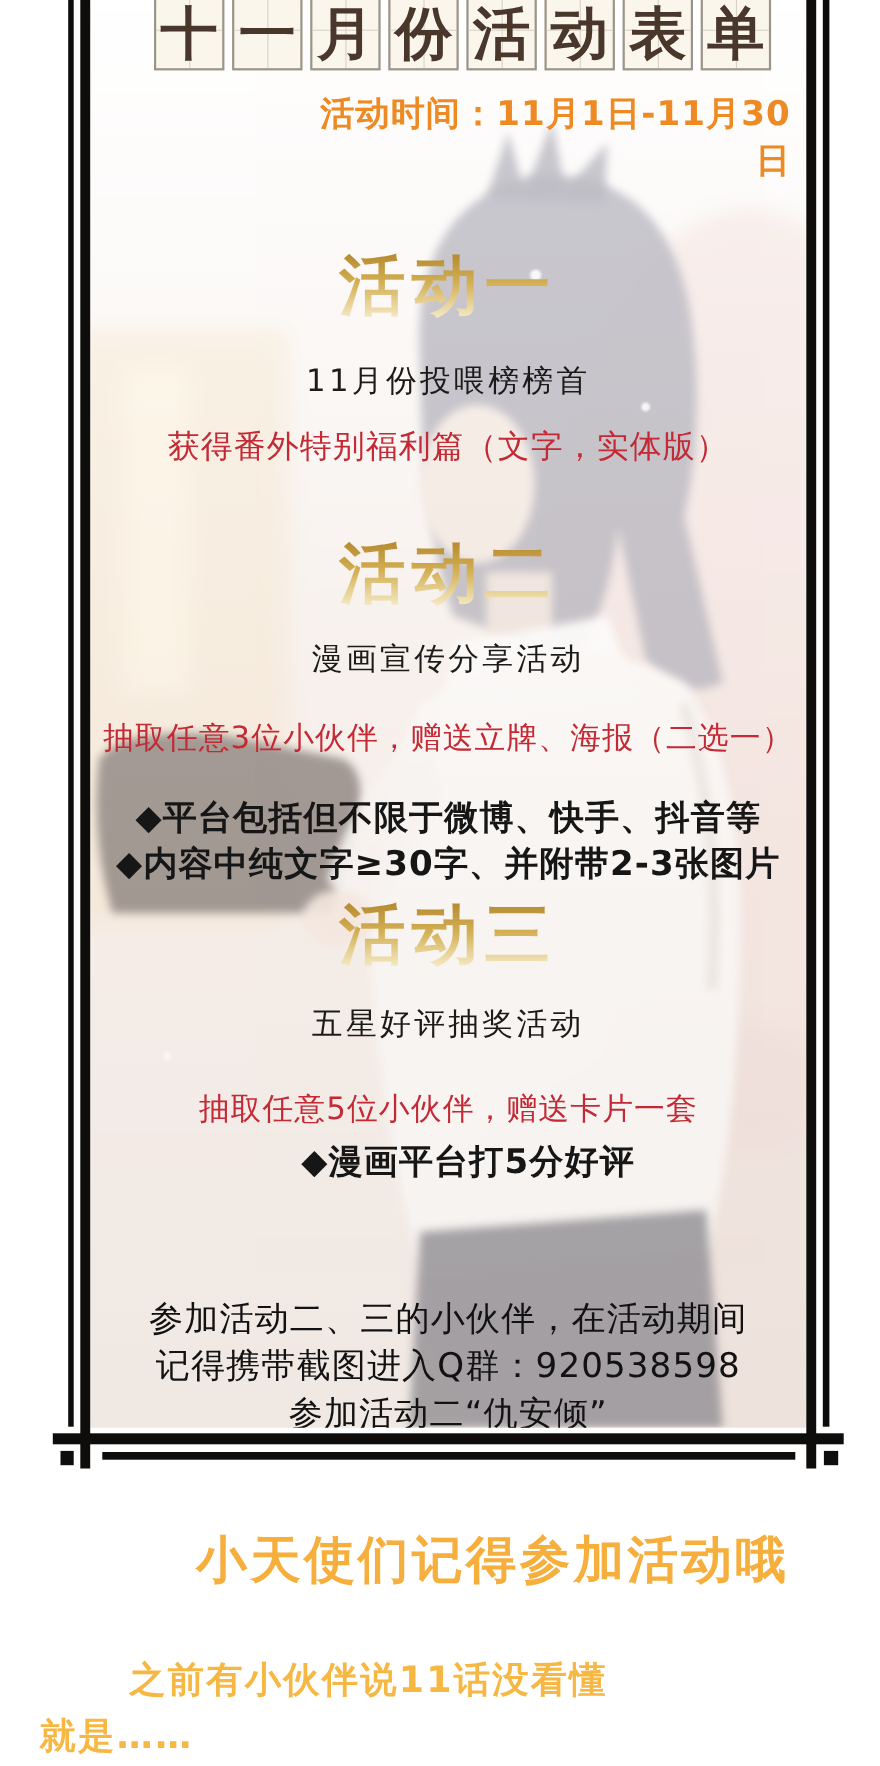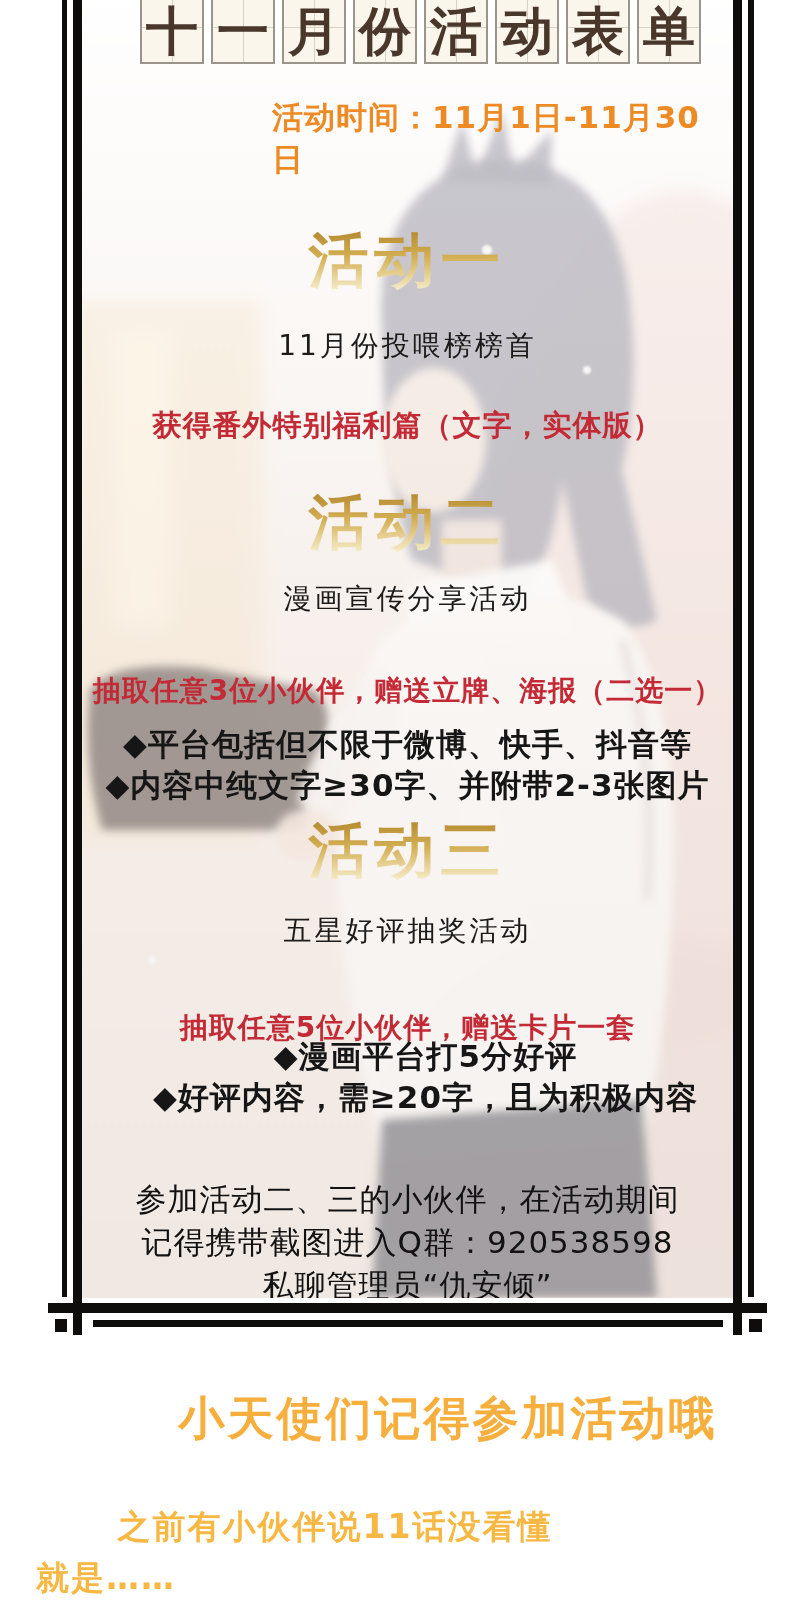--- a/index.html
+++ b/index.html
@@ -37,42 +37,42 @@
     box-sizing:border-box;
   }
   .tbox::before{content:"";position:absolute;left:0;right:0;top:50%;height:1px;background:#d8d2c6;}
   .tbox::after {content:"";position:absolute;top:0;bottom:0;left:50%;width:1px;background:#d8d2c6;}
   .tbox span{
     position:relative;z-index:1;font-size:52px;font-weight:900;color:#4a372b;
     line-height:1;transform:translateY(4px);
   }
 
   .schedule{
-    position:absolute;left:190px;right:14px;top:97px;text-align:left;
+    position:absolute;left:190px;right:14px;top:83px;text-align:right;
     font-size:31px;font-weight:900;letter-spacing:1px;color:#ed8a23;
   }
 
   .act-heading{
     position:absolute;left:0;right:0;text-align:center;
     font-size:60px;font-weight:900;letter-spacing:6px;line-height:1;
     background:linear-gradient(180deg,#b5892f 0%,#d3af54 45%,#f6ecc9 100%);
     -webkit-background-clip:text;background-clip:text;color:transparent;
     text-shadow:none;
   }
   .h1{top:230px;} .h2{top:492px;} .h3{top:820px;}
 
   .line-black{
     position:absolute;left:0;right:0;text-align:center;color:#1c1b1a;
     font-size:28px;font-weight:500;letter-spacing:3px;
   }
   .n1{top:327px;} .n2{top:580px;} .n3{top:912px;}
 
   .line-red{
     position:absolute;left:0;right:0;text-align:center;color:#c32a35;
-    font-size:28px;font-weight:700;letter-spacing:1px;margin-top:20px;
+    font-size:28px;font-weight:400;letter-spacing:1px;
   }
   .r1{top:386px;font-size:29px;} .r2{top:652px;} .r3{top:989px;}
 
   .rules{
     position:absolute;left:0;right:0;text-align:center;color:#161616;
     font-size:31px;font-weight:600;letter-spacing:1px;line-height:41px;
   }
   .rules1{top:724px;} .rules2{top:1036px;padding-left:36px;}
 
   .footer-note{
@@ -186,27 +186,26 @@
   <div class="rules rules1">
     <div>◆平台包括但不限于微博、快手、抖音等</div>
     <div>◆内容中纯文字≥30字、并附带2-3张图片</div>
   </div>
 
   <div class="act-heading h3">活动三</div>
   <div class="line-black n3">五星好评抽奖活动</div>
   <div class="line-red r3">抽取任意5位小伙伴，赠送卡片一套</div>
   <div class="rules rules2">
     <div>◆漫画平台打5分好评</div>
-    <div>◆好评内容，需≥20字，且为积极内容</div>
   </div>
 
   <div class="footer-note">
     <div>参加活动二、三的小伙伴，在活动期间</div>
     <div>记得携带截图进入Q群：920538598</div>
-    <div>私聊管理员“仇安倾”</div>
+    <div>参加活动二“仇安倾”</div>
   </div>
 </div>
 
 <div class="vline v-thin-left"></div>
 <div class="vline v-thick-left"></div>
 <div class="vline v-thick-right"></div>
 <div class="vline v-thin-right"></div>
 <div class="hline h-thick-bottom"></div>
 <div class="hline h-thin-bottom"></div>
 <div class="sq sq-left"></div>

